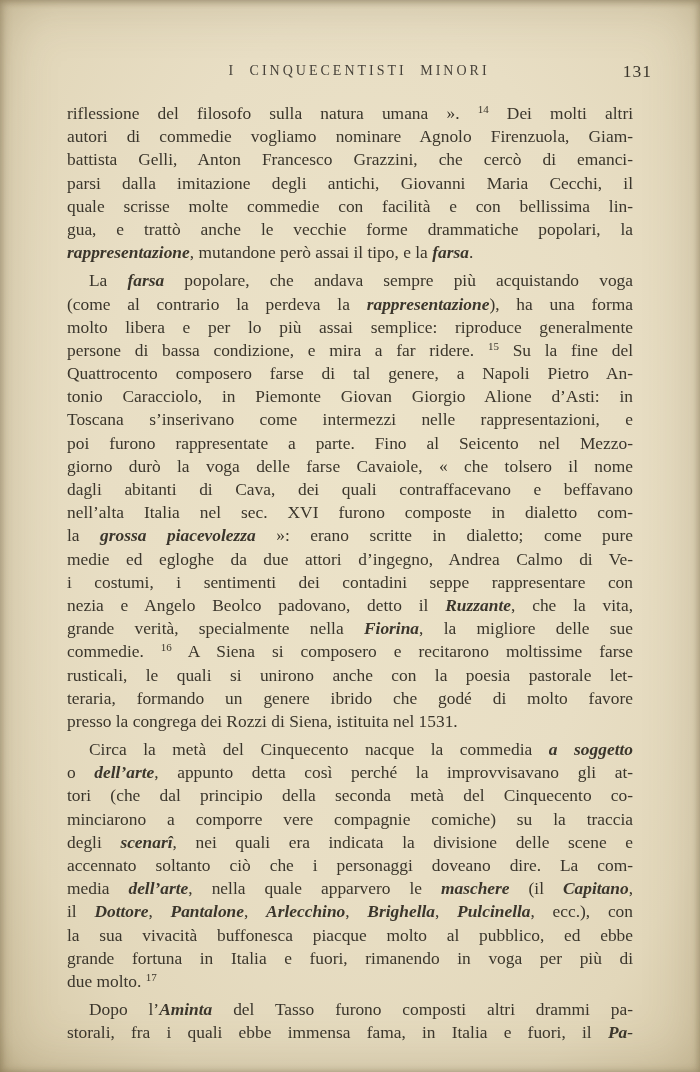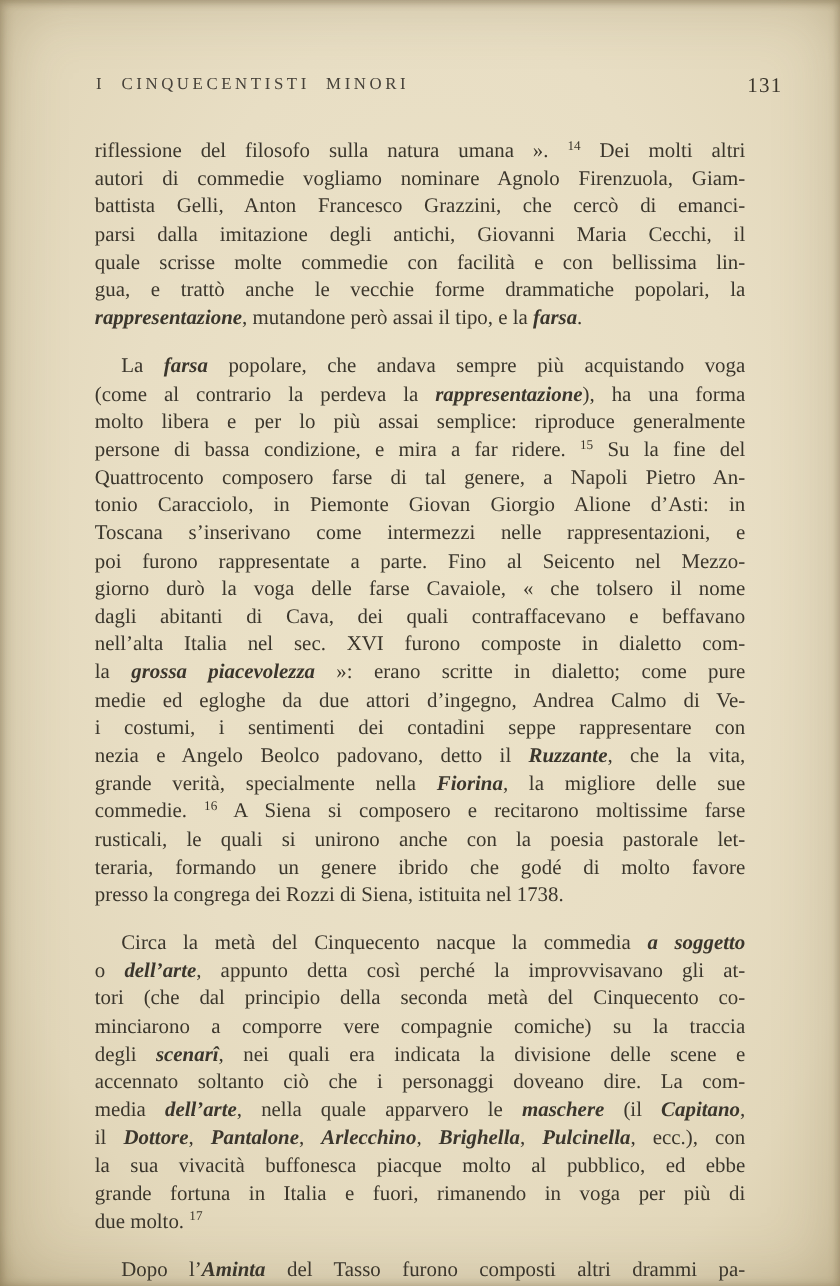--- a/index.html
+++ b/index.html
@@ -25,21 +25,21 @@
   }
   .running-head {
     position: absolute;
     top: 63px;
     left: 62px;
     width: 576px;
     height: 22px;
   }
   .running-title {
     display: block;
-    text-align: left;
+    text-align: center;
     padding-left: 18px;
     font-size: 14px;
     letter-spacing: 3px;
     word-spacing: 7px;
     color: #47423a;
   }
   .page-number {
     position: absolute;
     right: -14px;
     top: -2px;
@@ -49,21 +49,21 @@
   }
   .text-block {
     position: absolute;
     top: 97px;
     left: 62px;
     width: 576px;
     font-size: 17.4px;
     line-height: 23.2px;
     color: #3b362c;
   }
-  .paragraph { margin: 17px; }
+  .paragraph { margin: 5px; }
   .line {
     text-align: justify;
     text-align-last: justify;
     -moz-text-align-last: justify;
     height: 23.2px;
     overflow: visible;
     white-space: nowrap0; 
   }
   .line.line-end {
     text-align-last: left;
@@ -109,21 +109,21 @@
         <div class="line"><span class="seg">dagli abitanti di Cava, dei quali contraffacevano e beffavano</span></div>
         <div class="line"><span class="seg">nell’alta Italia nel sec. XVI furono composte in dialetto com-</span></div>
         <div class="line"><span class="seg">la </span><span class="seg seg-i">grossa piacevolezza</span><span class="seg"> »: erano scritte in dialetto; come pure</span></div>
         <div class="line"><span class="seg">medie ed egloghe da due attori d’ingegno, Andrea Calmo di Ve-</span></div>
         <div class="line"><span class="seg">i costumi, i sentimenti dei contadini seppe rappresentare con</span></div>
         <div class="line"><span class="seg">nezia e Angelo Beolco padovano, detto il </span><span class="seg seg-i">Ruzzante</span><span class="seg">, che la vita,</span></div>
         <div class="line"><span class="seg">grande verità, specialmente nella </span><span class="seg seg-i">Fiorina</span><span class="seg">, la migliore delle sue</span></div>
         <div class="line"><span class="seg">commedie. </span><span class="seg seg-sup">16</span><span class="seg"> A Siena si composero e recitarono moltissime farse</span></div>
         <div class="line"><span class="seg">rusticali, le quali si unirono anche con la poesia pastorale let-</span></div>
         <div class="line"><span class="seg">teraria, formando un genere ibrido che godé di molto favore</span></div>
-        <div class="line line-end"><span class="seg">presso la congrega dei Rozzi di Siena, istituita nel 1738.</span></div>
+        <div class="line line-end"><span class="seg">presso la congrega dei Rozzi di Siena, istituita nel 1531.</span></div>
       </div>
       <div class="paragraph">
         <div class="line first"><span class="seg">Circa la metà del Cinquecento nacque la commedia </span><span class="seg seg-i">a soggetto</span></div>
         <div class="line"><span class="seg">o </span><span class="seg seg-i">dell’arte</span><span class="seg">, appunto detta così perché la improvvisavano gli at-</span></div>
         <div class="line"><span class="seg">tori (che dal principio della seconda metà del Cinquecento co-</span></div>
         <div class="line"><span class="seg">minciarono a comporre vere compagnie comiche) su la traccia</span></div>
         <div class="line"><span class="seg">degli </span><span class="seg seg-i">scenarî</span><span class="seg">, nei quali era indicata la divisione delle scene e</span></div>
         <div class="line"><span class="seg">accennato soltanto ciò che i personaggi doveano dire. La com-</span></div>
         <div class="line"><span class="seg">media </span><span class="seg seg-i">dell’arte</span><span class="seg">, nella quale apparvero le </span><span class="seg seg-i">maschere</span><span class="seg"> (il </span><span class="seg seg-i">Capitano</span><span class="seg">,</span></div>
         <div class="line"><span class="seg">il </span><span class="seg seg-i">Dottore</span><span class="seg">, </span><span class="seg seg-i">Pantalone</span><span class="seg">, </span><span class="seg seg-i">Arlecchino</span><span class="seg">, </span><span class="seg seg-i">Brighella</span><span class="seg">, </span><span class="seg seg-i">Pulcinella</span><span class="seg">, ecc.), con</span></div>

